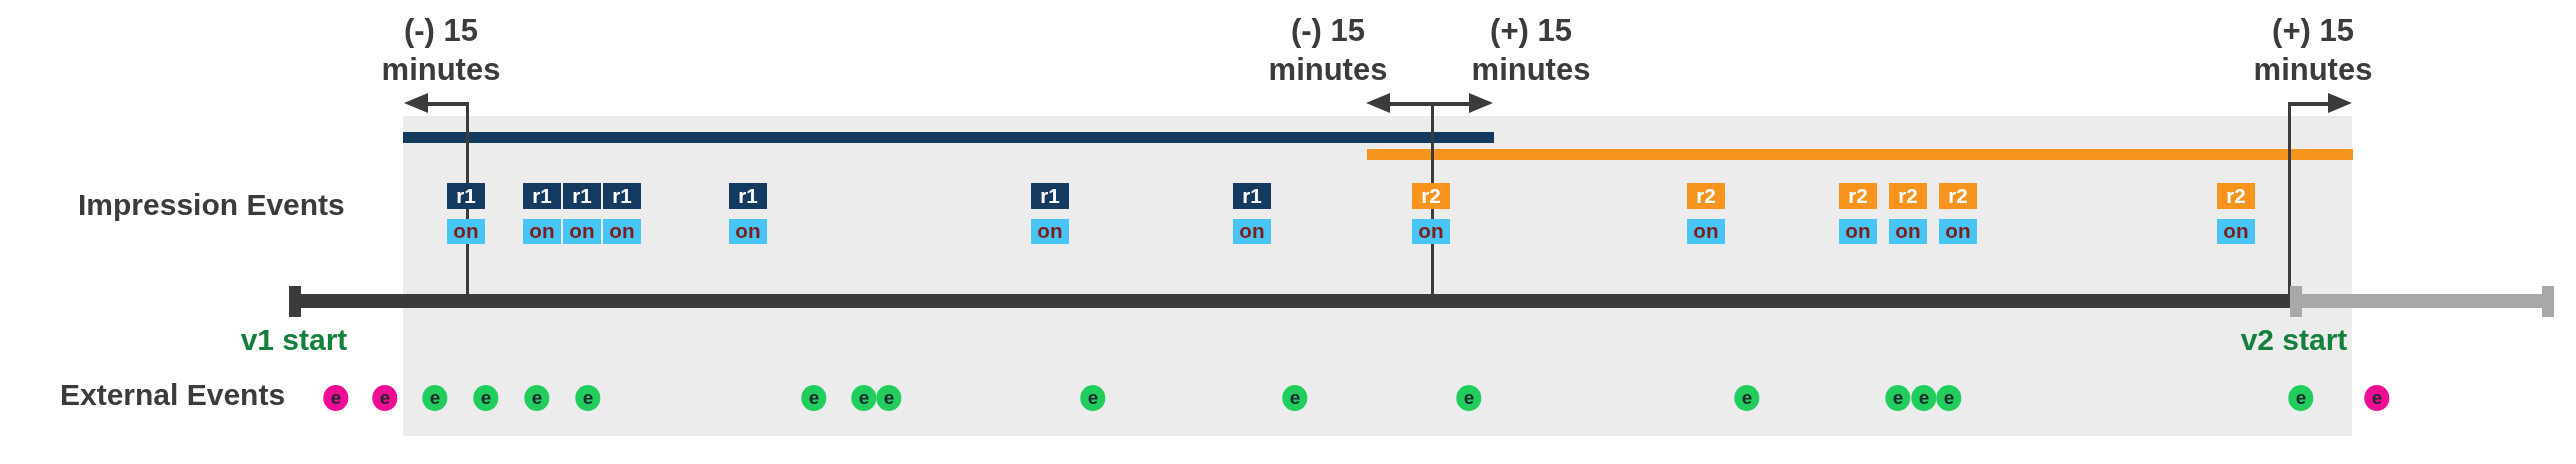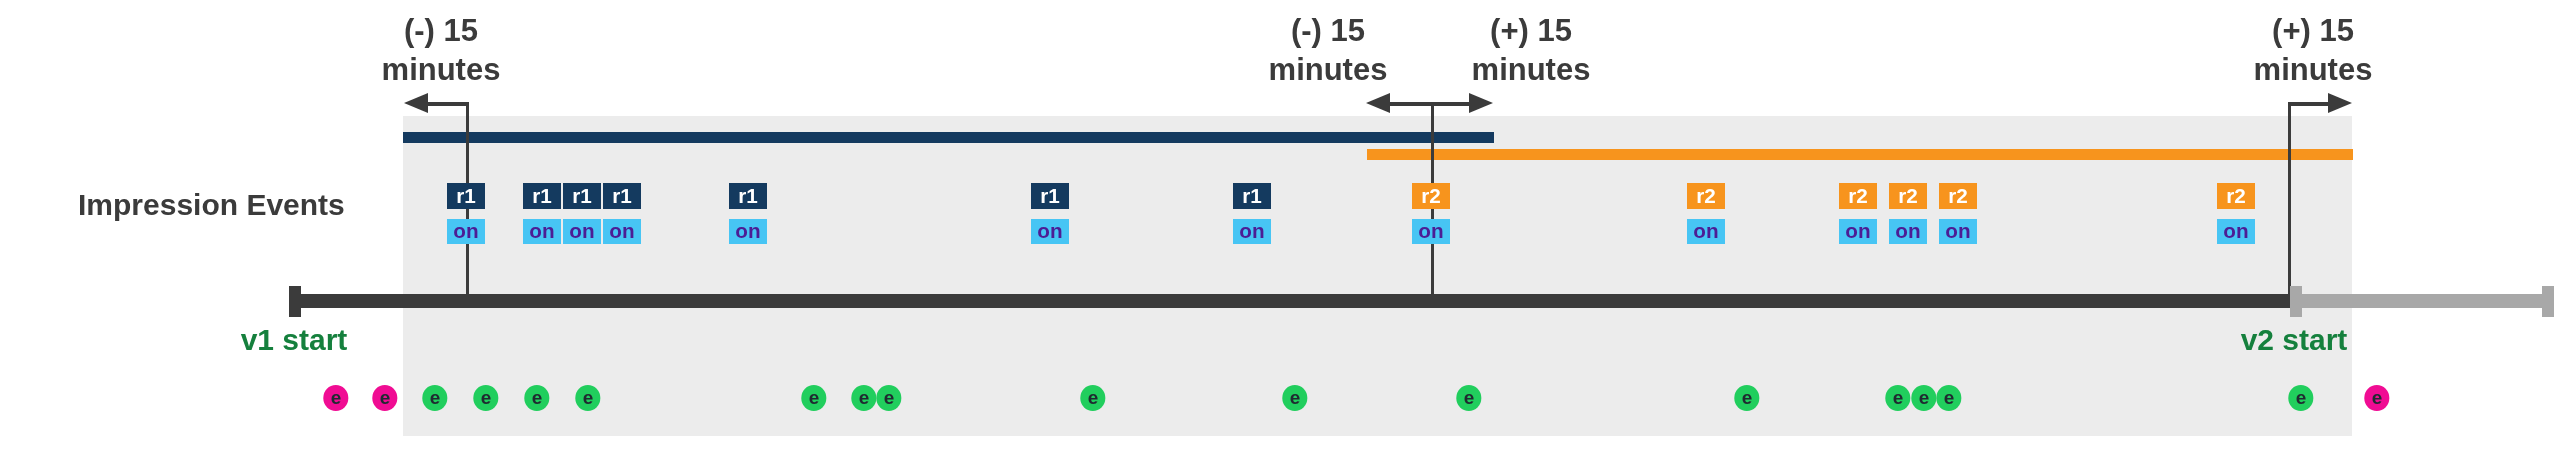--- a/index.html
+++ b/index.html
@@ -22,32 +22,33 @@
   #external-row-label{left:60px;top:378px;}
   .start-label{position:absolute;top:323px;transform:translateX(-50%);
     font-size:30px;font-weight:600;color:#15803d;white-space:nowrap;z-index:5;}
   .timeline-bar{position:absolute;top:294px;height:14px;z-index:4;}
   .timeline-cap{position:absolute;top:286px;width:12.2px;height:31px;z-index:4;}
   .event-group{position:absolute;top:183px;transform:translateX(-50%);
     display:flex;flex-direction:column;gap:10.3px;align-items:center;z-index:4;}
   .r-box{width:38px;height:26px;display:flex;align-items:center;justify-content:center;
     font-size:20.7px;font-weight:700;color:#ffffff;}
   .on-box{width:38px;height:24.4px;display:flex;align-items:center;justify-content:center;
-    font-size:20.7px;font-weight:600;color:#4c1d95;}
+    font-size:20.7px;font-weight:600;color:#7f1d1d;}
   .e-circle{position:absolute;top:385px;width:25.4px;height:26px;border-radius:50%;
     transform:translateX(-50%);display:flex;align-items:center;justify-content:center;
     font-size:19px;font-weight:600;color:#1F2A30;z-index:4;}
 </style>
 </head>
 <body>
 
 <div id="canvas">
   <div class="panel" id="panel" style="left: 403px; width: 1949px; background: rgb(236, 236, 236);"></div>
 
   <div class="row-label" id="impression-row-label">Impression Events</div>
+  <div class="row-label" id="external-row-label">External Events</div>
 
   <div class="start-label" id="v1-start-label" style="left: 294px;">v1 start</div>
   <div class="start-label" id="v2-start-label" style="left: 2294px;">v2 start</div>
 
   <div class="timeline-bar" id="timeline-black" style="left: 289px; width: 2001px; background: rgb(59, 59, 59);"></div>
   <div class="timeline-bar" id="timeline-gray" style="left: 2290px; width: 264px; background: rgb(168, 168, 168);"></div>
   <div class="timeline-cap" id="v1-cap" style="left: 289px; background: rgb(59, 59, 59);"></div>
   <div class="timeline-cap" id="v2-cap" style="left: 2290px; background: rgb(168, 168, 168);"></div>
   <div class="timeline-cap" id="end-cap" style="left: 2542px; background: rgb(168, 168, 168);"></div>
 <div class="period-bar" style="left: 403px; width: 1091px; top: 132px; background: rgb(20, 58, 95);"></div>

